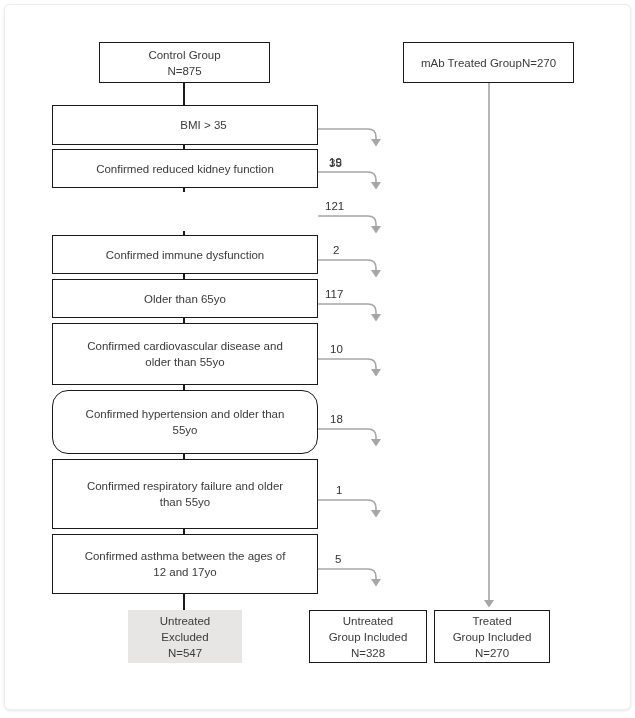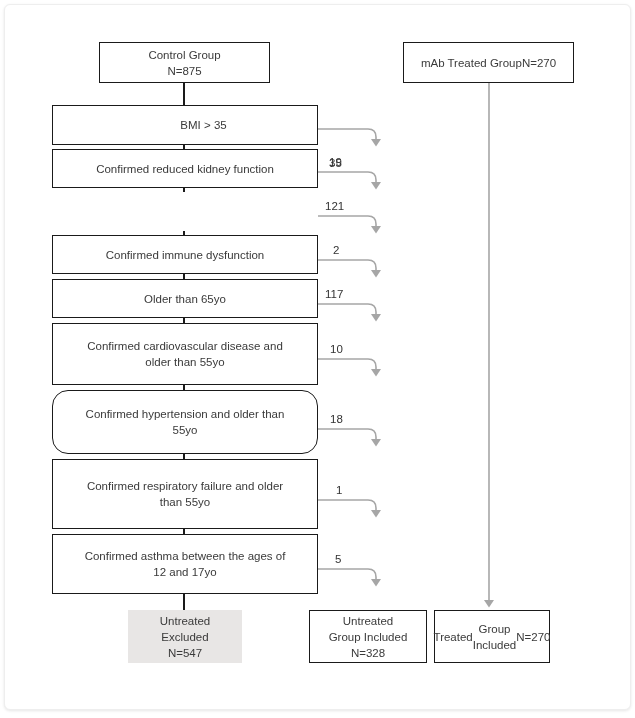--- a/index.html
+++ b/index.html
@@ -185,20 +185,20 @@
       <span>Excluded</span>
       <span>N=547</span>
     </div>
 
     <div class="node" style="left:309px; top:610px; width:118px; height:53px; flex-direction:column;">
       <span>Untreated</span>
       <span>Group Included</span>
       <span>N=328</span>
     </div>
 
-    <div class="node" style="left:434px; top:610px; width:116px; height:53px; flex-direction:row;">
+    <div class="node" style="left:434px; top:610px; width:116px; height:53px; flex-direction:column;">
       <span>Treated</span>
       <span>Group Included</span>
       <span>N=270</span>
     </div>
 
   </div>
 </div>
 
 </body></html>

